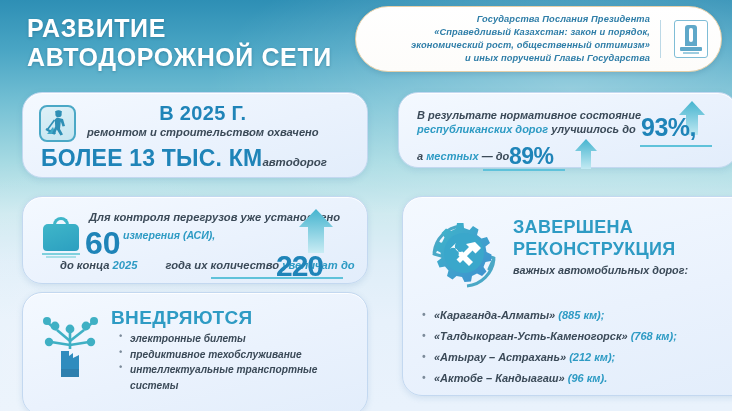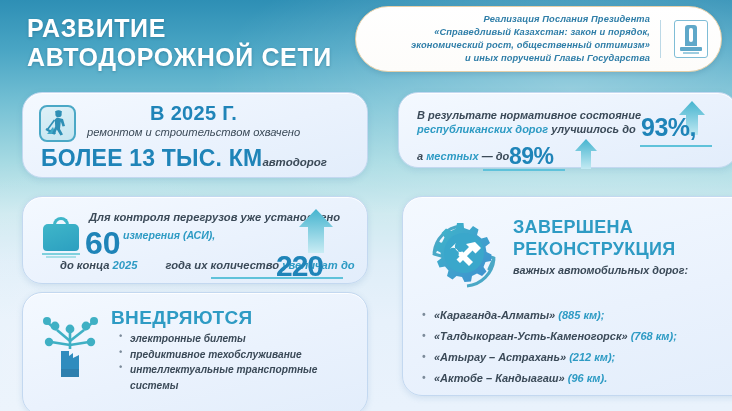--- a/index.html
+++ b/index.html
@@ -85,21 +85,21 @@
 
   
   .c1-row { position:absolute; left:16px; top:10px; display:flex; align-items:flex-start;text-align:center; }
   .ico-worker {
     width:37px; height:37px; border:2px solid #4aa8c6; border-radius:8px;
     background:linear-gradient(160deg,#ddf0f7,#c6e6f1);
     position:relative; flex:0 0 auto; margin-top:2px;
   }
   .c1-txt { margin-left:11px; }
   .c1-head { color:#1f84b8; font-size:20px; font-weight:bold; letter-spacing:.3px; line-height:1.05; }
-  .c1-sub  { color:#3b4a58; font-size:11.2px; font-style:italic; font-weight:normal; margin-top:2px; }
+  .c1-sub  { color:#3b4a58; font-size:11.2px; font-style:italic; font-weight:bold; margin-top:2px; }
   .c1-big  {
     position:absolute; left:18px; top:52px;
     color:#1f84b8; font-size:23px; font-weight:bold; letter-spacing:.2px;
   }
   .c1-big .unit { color:#3b4a58; font-size:11.5px; font-style:italic; font-weight:bold; letter-spacing:0; }
 
   
   .c2-l1 { position:absolute; left:18px; top:16px; color:#3b4a58; font-size:11px; font-style:italic; font-weight:bold; }
   .c2-l2 { position:absolute; left:18px; top:30px; font-size:11px; font-style:italic; font-weight:bold; }
   .c2-l2 .hl { color:#2e9bc4; }
@@ -179,21 +179,21 @@
 
 <div class="bg-wash"></div>
 
 <div class="title">
   <span>РАЗВИТИЕ</span>
   <span class="l2">АВТОДОРОЖНОЙ СЕТИ</span>
 </div>
 
 <div class="badge">
   <div class="badge-text">
-    <div class="ln1">Реализация Послания Президента</div>
+    <div class="ln1">Государства Послания Президента</div>
     <div>«Справедливый Казахстан: закон и порядок,</div>
     <div>экономический рост, общественный оптимизм»</div>
     <div>и иных поручений Главы Государства</div>
   </div>
   <div class="badge-sep"></div>
   <div class="badge-emblem">
     <div class="emblem-box">
       <div class="col"></div>
       <div class="base"></div>
       <div class="base2"></div>

